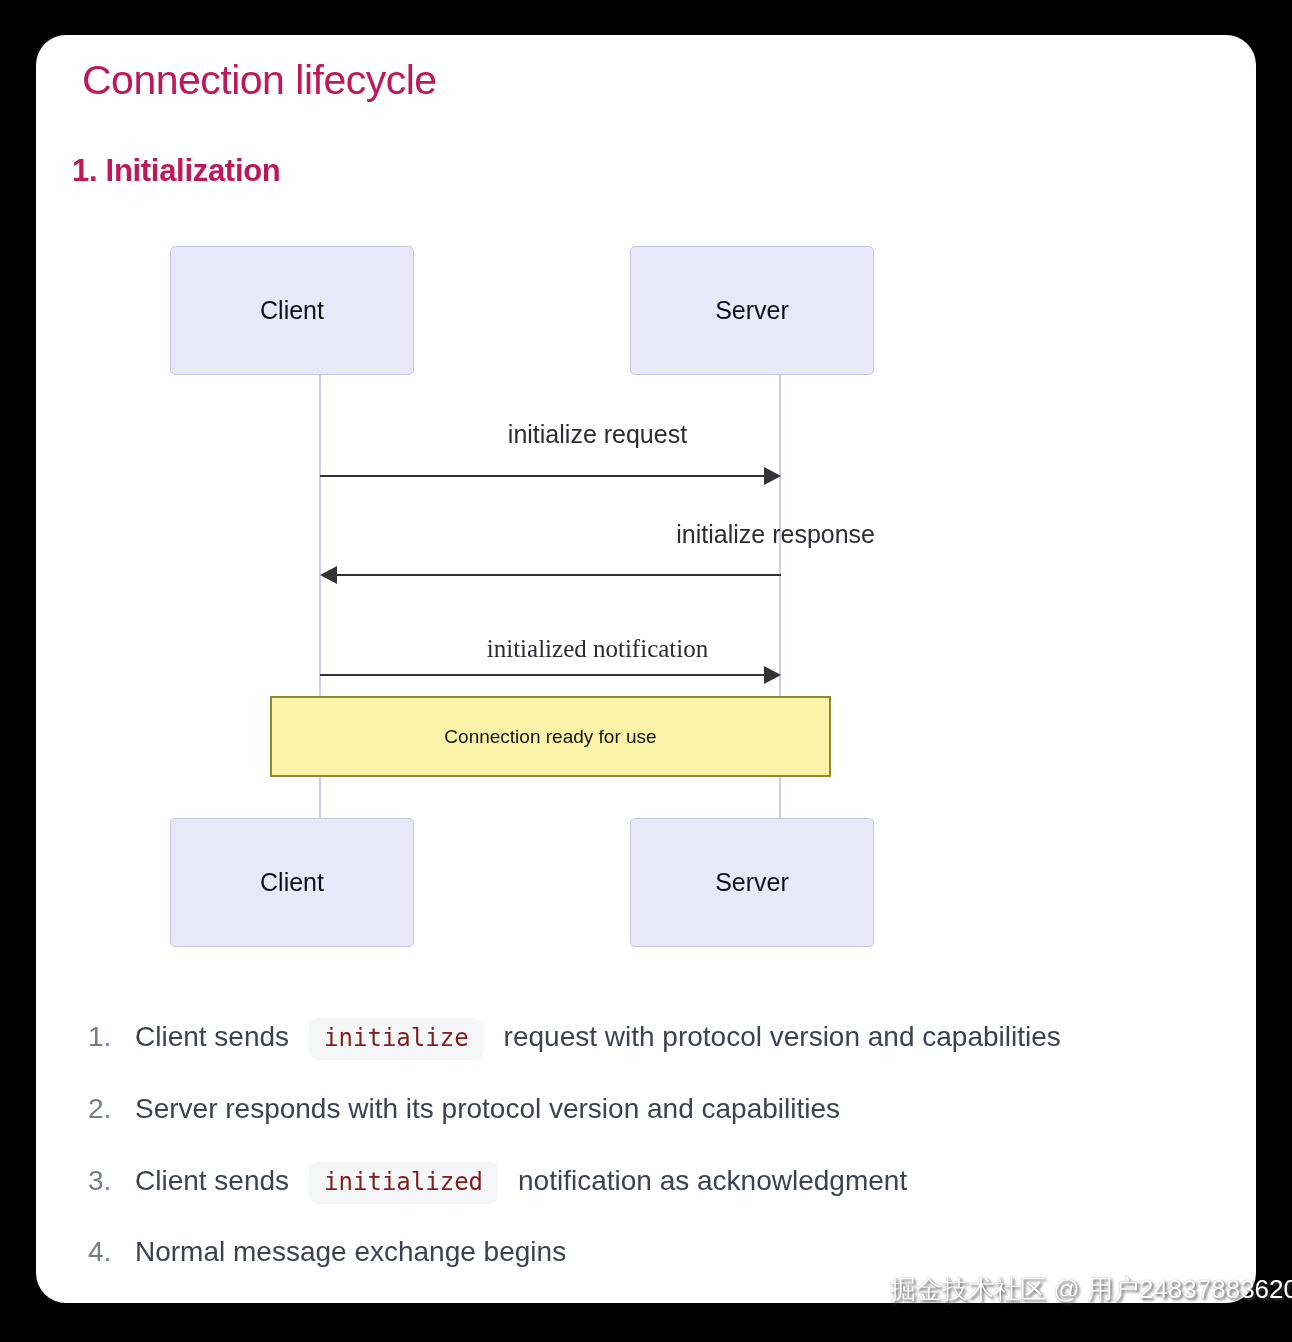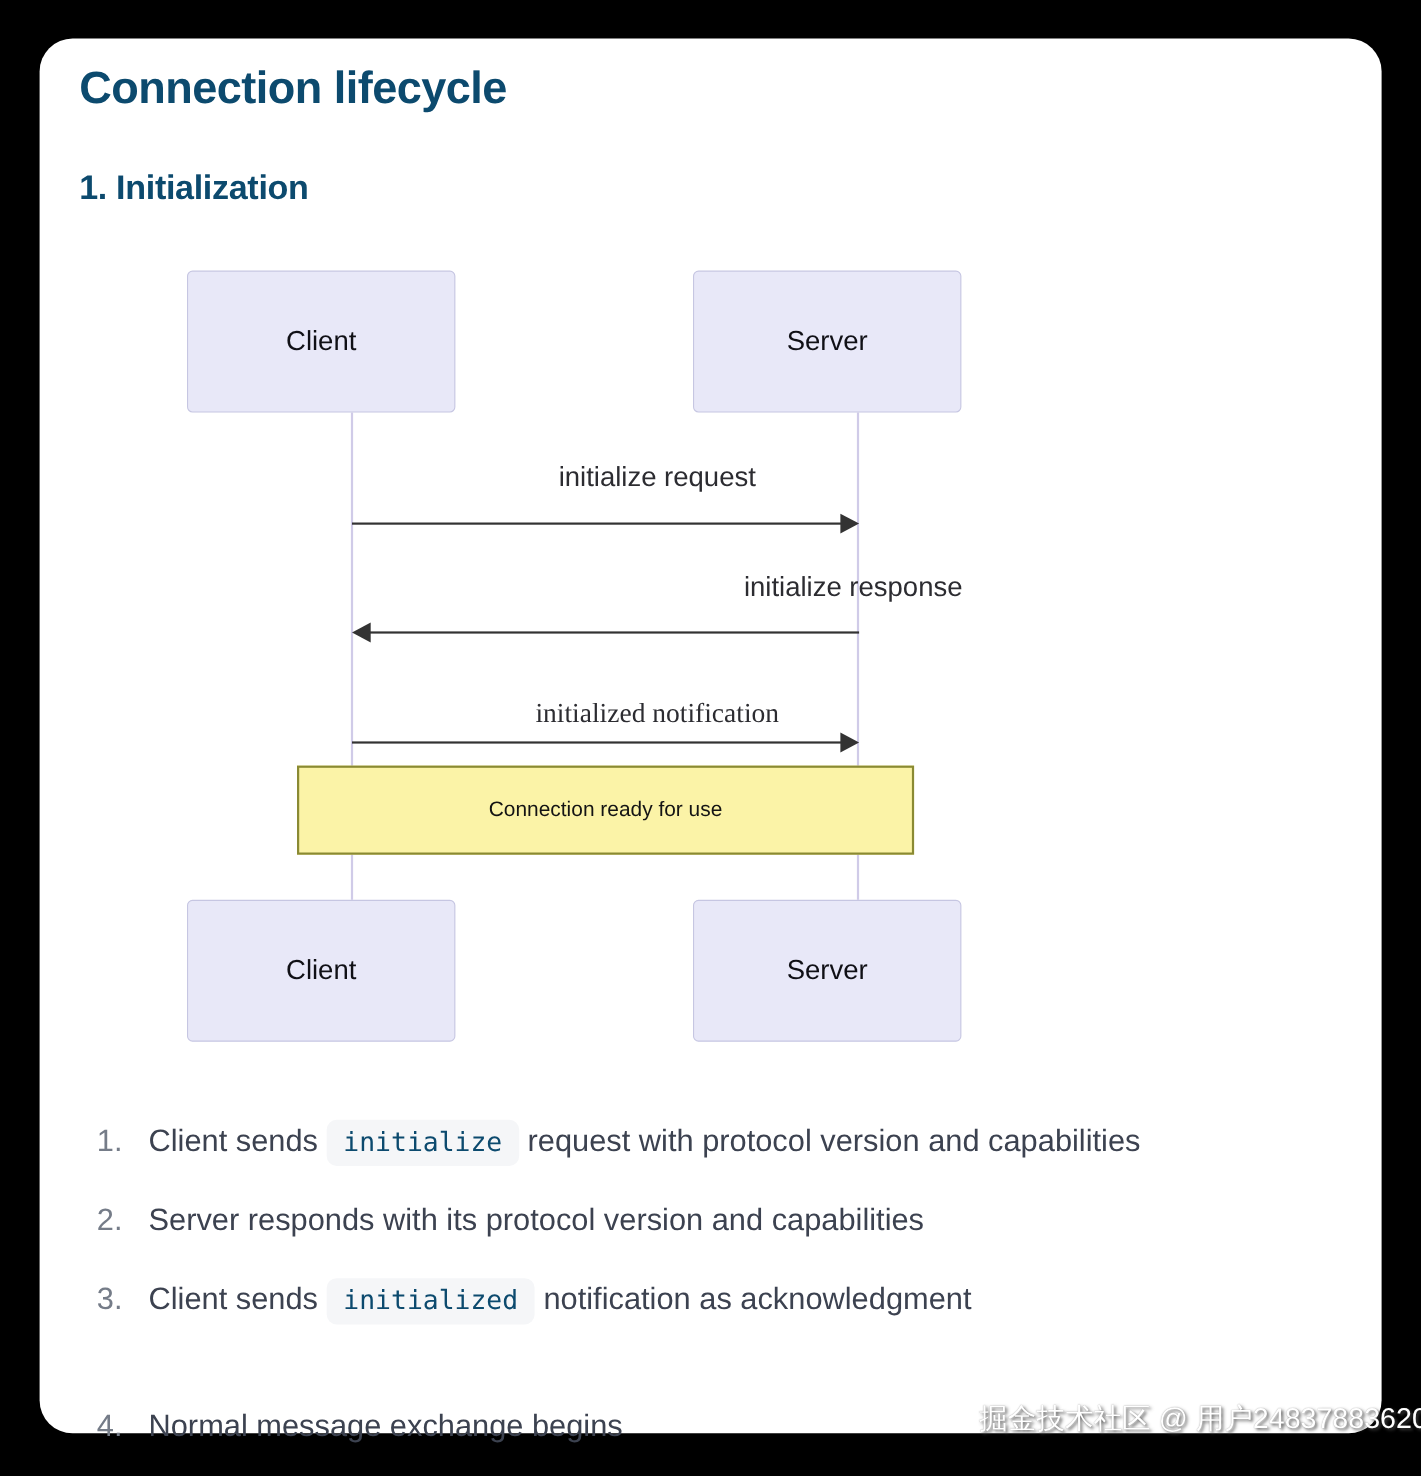--- a/index.html
+++ b/index.html
@@ -12,30 +12,30 @@
   }
   .card {
     position: absolute;
     left: 36px; top: 35px;
     width: 1220px; height: 1268px;
     background: #ffffff;
     border-radius: 30px;
   }
   .page-title {
     position: absolute;
-    left: 36px; top: 22px;
-    font-size: 41px; font-weight: 700;
-    color: #0c4a6e;
+    left: 46px; top: 22px;
+    font-size: 41px; font-weight: 400;
+    color: #be185d;
     letter-spacing: -0.5px;
   }
   .section-heading {
     position: absolute;
     left: 36px; top: 118px;
     font-size: 31px; font-weight: 700;
-    color: #0c4a6e;
+    color: #be185d;
     letter-spacing: -0.3px;
   }
   
   .diagram { position: absolute; left: 0; top: 0; width: 100%; height: 100%; }
   .lifeline {
     position: absolute;
     width: 2px;
     background: var(--lifeline, #d0cbe8);
   }
   .lifeline.client { left: 283px; top: 340px; height: 443px; }
@@ -96,35 +96,35 @@
     position: absolute;
     left: 52px; right: 20px;
     height: 44px;
     font-size: 28px; color: #3c4250;
     line-height: 44px;
     white-space: nowrap;
   }
   .step.s1 { top: 980px; }
   .step.s2 { top: 1052px; }
   .step.s3 { top: 1124px; }
-  .step.s4 { top: 1195px; margin-top: 44px; }
+  .step.s4 { top: 1195px; }
   .step .num {
     display: inline-block;
     width: 47px;
     color: #757c88;
   }
   .code-chip {
     display: inline-block;
-    margin: 0 8px;
+    margin: 0 20px;
     padding: 2px 15px 4px;
     background: #f5f6f8;
     border-radius: 9px;
     font-family: "DejaVu Sans Mono", monospace;
     font-size: 24px;
-    color: #0c4a6e;
+    color: #7f1d1d;
     line-height: 36px;
     vertical-align: baseline;
   }
   
   .watermark {
     position: absolute;
     right: -6px; top: 1272px;
     font-size: 26px;
     color: #ffffff;
     text-shadow: 2px 2px 3px rgba(70, 70, 70, 0.85), 0 0 1px rgba(90,90,90,0.6);

